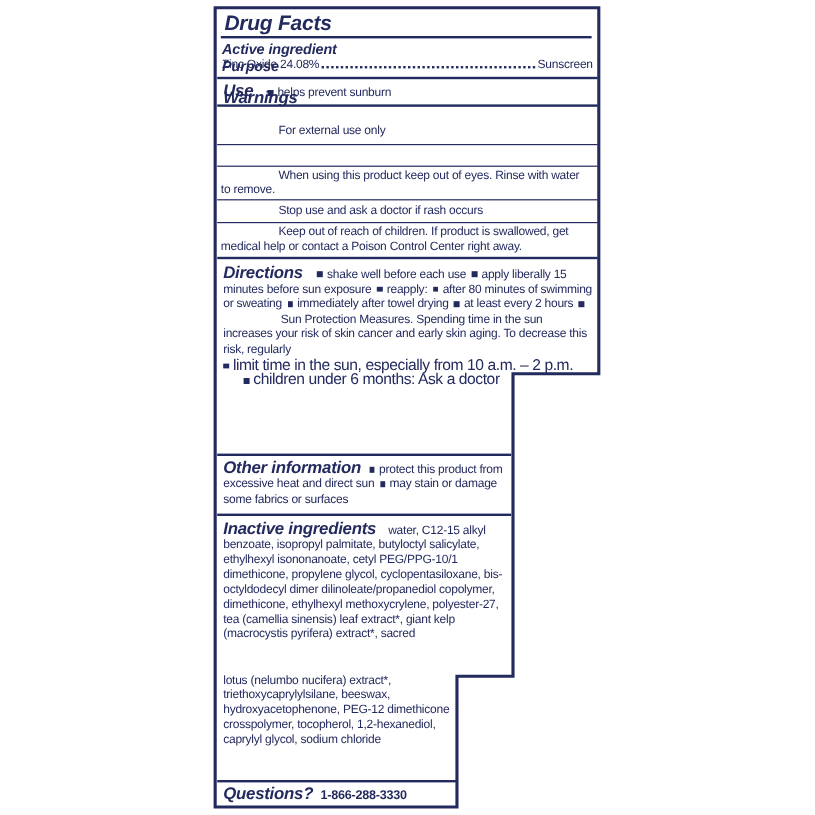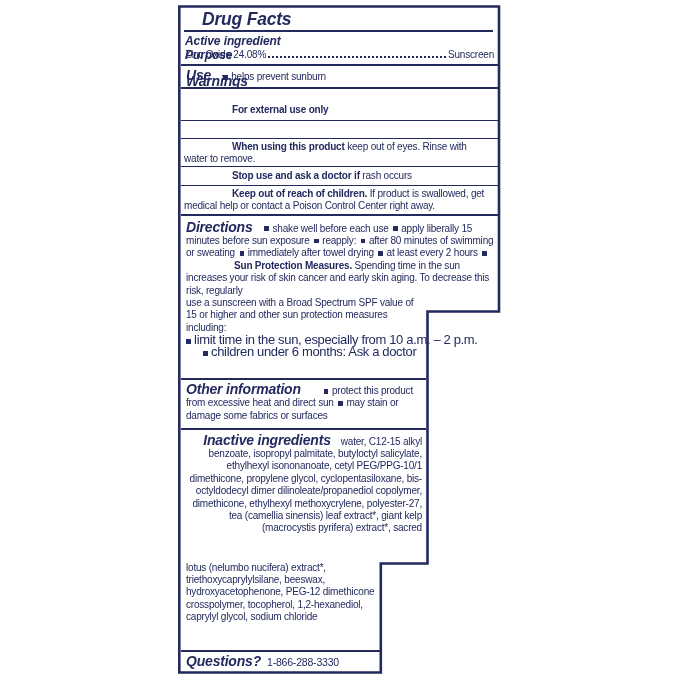--- a/index.html
+++ b/index.html
@@ -14,21 +14,21 @@
     overflow: hidden;
   }
   .abs { position: absolute; }
   svg.outline { position:absolute; left:0; top:0; }
 
   .rule  { position:absolute; background: var(--ink); height: 2.4px; }
   .rule.thin { height: 1.4px; }
   .rule.title-rule { height: 1.7px; }
 
   .txt { font-size: 10px; line-height: 12.4px; letter-spacing: -0.2px; }
-  .b   { font-weight: bold; padding-left: 48px; }
+  .b   { font-weight: normal; padding-left: 48px; }
   .title {
     font-style: italic; font-weight: bold;
     font-size: 17.5px; letter-spacing: -0.2px;
   }
   .hsec {
     font-style: italic; font-weight: bold;
     font-size: 14px; letter-spacing: -0.2px;
     display: inline;
   }
   .hcol { font-style: italic; font-weight: bold; font-size: 12px; letter-spacing: -0.1px; }
@@ -36,34 +36,34 @@
   .row-flex { display:flex; justify-content: space-between; align-items: baseline; }
   .leader { flex: 1 1 auto; border-bottom: 2px dotted var(--ink); margin: 0 2px 2.5px 2px; height: 1px; }
 
   .sq {
     display: inline-block; width: 4.6px; height: 4.6px;
     background: var(--ink); margin: 0 3.5px 0.5px 2px;
   }
   .brow { white-space: nowrap; font-size: 13px; letter-spacing: -0.35px; line-height: 12.2px; }
   .brow .sq { margin-left: 0; }
   .dir-intro { min-height: 74px; }
-  .inactive-a { min-height: 128px; text-align: right; }
+  .inactive-a { min-height: 128px; }
   .gap-after { margin-right: 10px; }
-  .gap-after-wide { margin-right: 21px; text-align: center; }
+  .gap-after-wide { margin-right: 5px; text-align: center; }
 </style>
 </head>
 <body>
 
 <div class="stage">
 
   <svg class="outline" width="679" height="679" viewBox="0 0 679 679">
     <path d="M179.3,6.5 H499 V311.5 H427.5 V563.5 H380.8 V672.5 H179.3 Z" fill="#ffffff" stroke="#232a5e" stroke-width="2.6"></path>
   </svg>
 
-  <div class="abs title" style="left:202px; top:9px;">Drug Facts</div>
+  <div class="abs title" style="left:187px; top:9px;">Drug Facts</div>
   <div class="rule title-rule" style="left:184px; top:30px; width:309px;"></div>
 
   <div class="abs row-flex hcol" style="left:185px; top:34px; width:309px;flex-direction:column;">
     <span>Active ingredient</span>
     <span>Purpose</span>
   </div>
   <div class="abs row-flex txt" style="left:185px; top:48.5px; width:309px;">
     <span>Zinc Oxide 24.08%</span>
     <span class="leader"></span>
     <span>Sunscreen</span>
@@ -87,21 +87,20 @@
   <div class="abs txt" style="left:184px; top:169.5px; width:308px;"><span class="b">Stop use and ask a doctor if</span><span> rash occurs</span></div>
   <div class="rule thin" style="left:180.5px; top:184.5px; width:317px;"></div>
 
   <div class="abs txt" style="left:184px; top:187.5px; width:308px;"><span class="b">Keep out of reach of children.</span><span> If product is swallowed, get medical help or contact a Poison Control Center right away.</span></div>
   <div class="rule" style="left:180.5px; top:214px; width:317px;"></div>
 
   <div class="abs txt" style="left:186px; top:220.5px; width:308px;">
     <div class="dir-intro">
       <span class="hsec gap-after">Directions</span><span><span class="sq"></span><span>shake well before each use </span><span class="sq"></span><span>apply liberally 15 minutes before sun exposure </span><span class="sq"></span><span>reapply: </span><span class="sq"></span><span>after 80 minutes of swimming or sweating </span><span class="sq"></span><span>immediately after towel drying </span><span class="sq"></span><span>at least every 2 hours </span><span class="sq"></span><span class="b">Sun Protection Measures.</span><span> Spending time in the sun increases your risk of skin cancer and early skin aging. To decrease this risk, regularly</span></span>
     </div>
-    <div style="width:235px;">use a sunscreen with a Broad Spectrum SPF value of 15 or higher and other sun protection measures including:</div>
     <div class="brow" style="width:238px;">
       <span class="sq"></span><span>limit time in the sun, especially from 10 a.m. – 2 p.m.</span>
     </div>
     <div class="brow" style="width:238px;margin-left:17px;">
       <span class="sq"></span><span>children under 6 months: Ask a doctor</span>
     </div>
   </div>
   <div class="rule" style="left:180.5px; top:378px; width:245.5px;"></div>
 
   <div class="abs txt" style="left:186px; top:383px; width:236px;">
@@ -111,16 +110,16 @@
 
   <div class="abs txt" style="left:186px; top:433.5px; width:236px;">
     <div class="inactive-a">
       <span class="hsec gap-after">Inactive ingredients</span><span>water, C12-15 alkyl benzoate, isopropyl palmitate, butyloctyl salicylate, ethylhexyl isononanoate, cetyl PEG/PPG-10/1 dimethicone, propylene glycol, cyclopentasiloxane, bis-octyldodecyl dimer dilinoleate/propanediol copolymer, dimethicone, ethylhexyl methoxycrylene, polyester-27, tea (camellia sinensis) leaf extract*, giant kelp (macrocystis pyrifera) extract*, sacred</span>
     </div>
     <div style="width:190px;">lotus (nelumbo nucifera) extract*, triethoxycaprylylsilane, beeswax, hydroxyacetophenone, PEG-12 dimethicone crosspolymer, tocopherol, 1,2-hexanediol, caprylyl glycol, sodium chloride</div>
   </div>
   <div class="rule" style="left:180.5px; top:650px; width:199px; height:2px;"></div>
 
   <div class="abs txt" style="left:186px; top:655px; width:190px;">
-    <span class="hsec" style="margin-right:6px;">Questions?</span><span style="font-size:10.5px;">1-866-288-3330</span>
+    <span class="hsec" style="margin-right:6px;">Questions?</span><span style="font-size:10.5px;font-weight:bold;">1-866-288-3330</span>
   </div>
 
 </div>
 
 </body></html>

